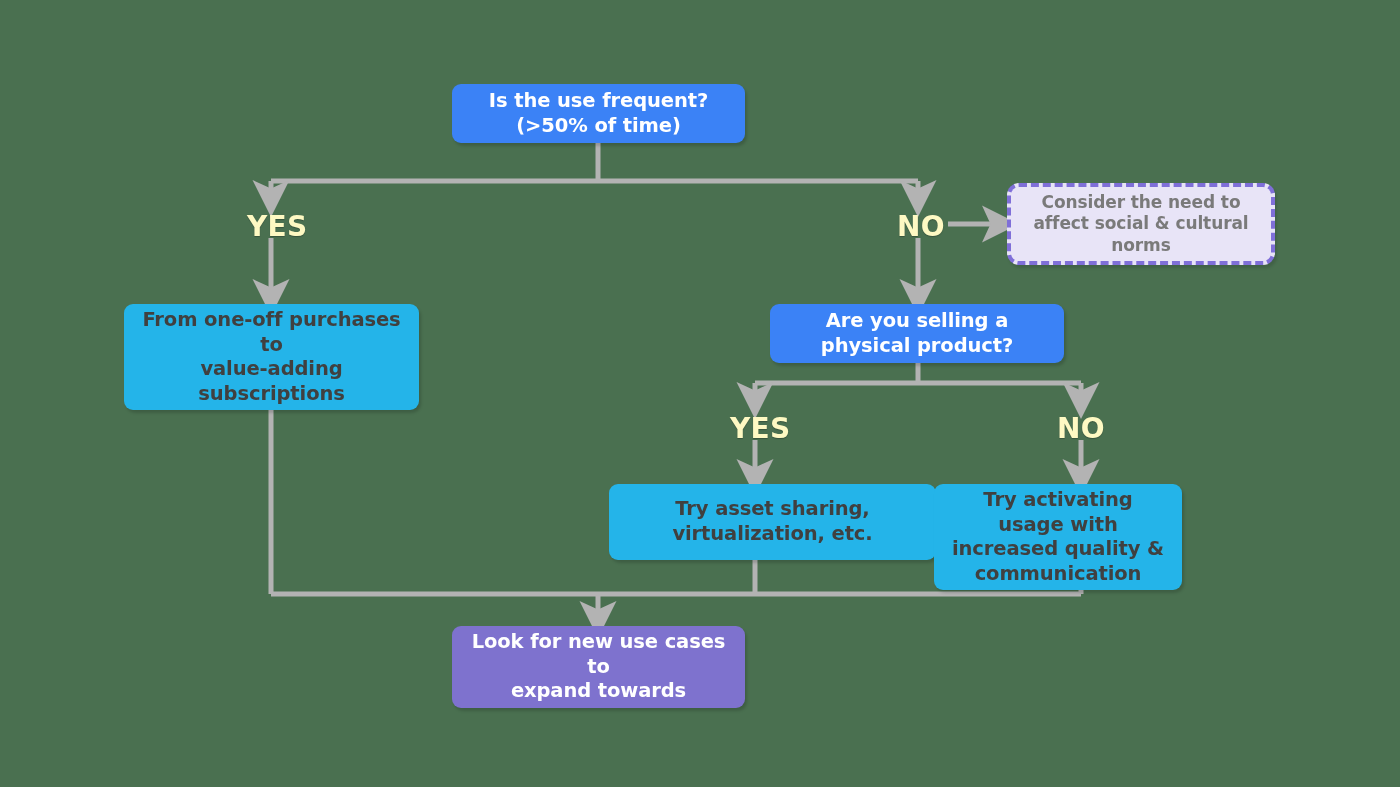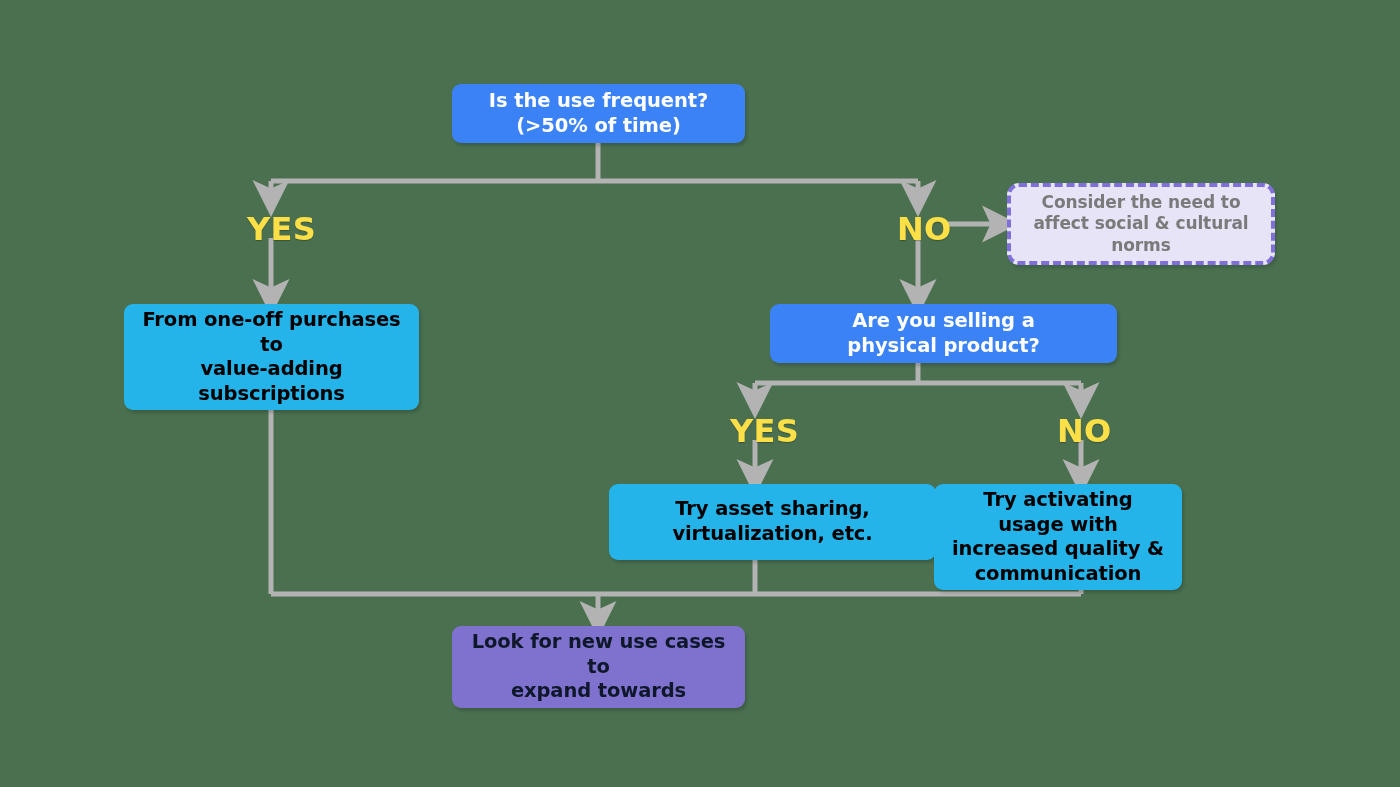--- a/index.html
+++ b/index.html
@@ -41,40 +41,40 @@
     padding: 4px 14px;
     box-shadow: 2px 3px 3px rgba(0,0,0,0.16);
     z-index: 3;
   }
   .node.gray {
     background: #3b82f6;
     color: #ffffff;
   }
   .node.blue {
     background: #24b4e9;
-    color: #000000;
+    color: #404040;
   }
   .node.purple {
     background: #7e72ce;
-    color: #0f172a;
+    color: #ffffff;
     align-items: center;
   }
   .node.dashed {
     background: #e8e4f7;
     color: #7a7a7a;
     border: 4px dashed #7f6fd8;
     border-radius: 12px;
     box-shadow: 2px 3px 3px rgba(0,0,0,0.13);
     font-size: 17px;
   }
   .branch-label {
     position: absolute;
-    color: #fde047;
+    color: #fef9c3;
     font-weight: bold;
-    font-size: 32px;
+    font-size: 28px;
     letter-spacing: 0.3px;
     z-index: 4;
     white-space: nowrap;
     text-shadow: 0 1px 1px rgba(0,0,0,0.25);
   }
   .node span {
     display: block;
     width: 100%;
   }
 </style>
@@ -114,21 +114,21 @@
   <div id="node-layer">
       <div class="node gray" style="left: 452px; top: 84px; width: 293px; min-height: 59px;">
         <span>Is the use frequent?<br>(&gt;50% of time)</span>
       </div>
       <div class="node dashed" style="left: 1007px; top: 183px; width: 268px; min-height: 82px;">
         <span>Consider the need to<br>affect social &amp; cultural<br>norms</span>
       </div>
       <div class="node blue" style="left: 124px; top: 304px; width: 295px; min-height: 76px;">
         <span>From one-off purchases to<br>value-adding subscriptions</span>
       </div>
-      <div class="node gray" style="left: 770px; top: 304px; width: 347px; min-height: 59px;">
+      <div class="node gray" style="left: 770px; top: 304px; width: 294px; min-height: 59px;">
         <span>Are you selling a<br>physical product?</span>
       </div>
       <div class="node blue" style="left: 609px; top: 484px; width: 327px; min-height: 76px;">
         <span>Try asset sharing,<br>virtualization, etc.</span>
       </div>
       <div class="node blue" style="left: 934px; top: 484px; width: 248px; min-height: 76px;">
         <span>Try activating usage with<br>increased quality &amp;<br>communication</span>
       </div>
       <div class="node purple" style="left: 452px; top: 626px; width: 293px; min-height: 76px;">
         <span>Look for new use cases to<br>expand towards</span>

